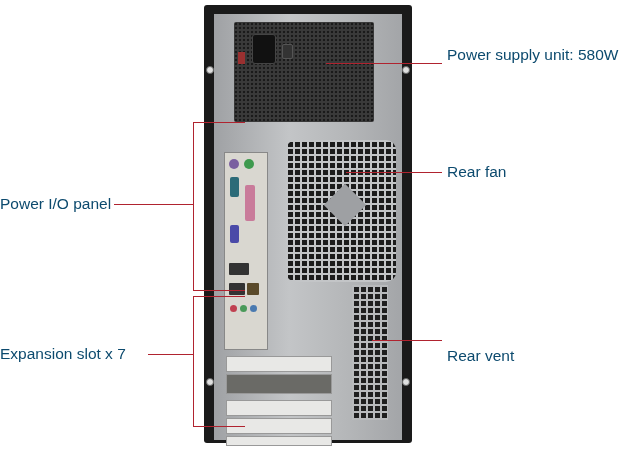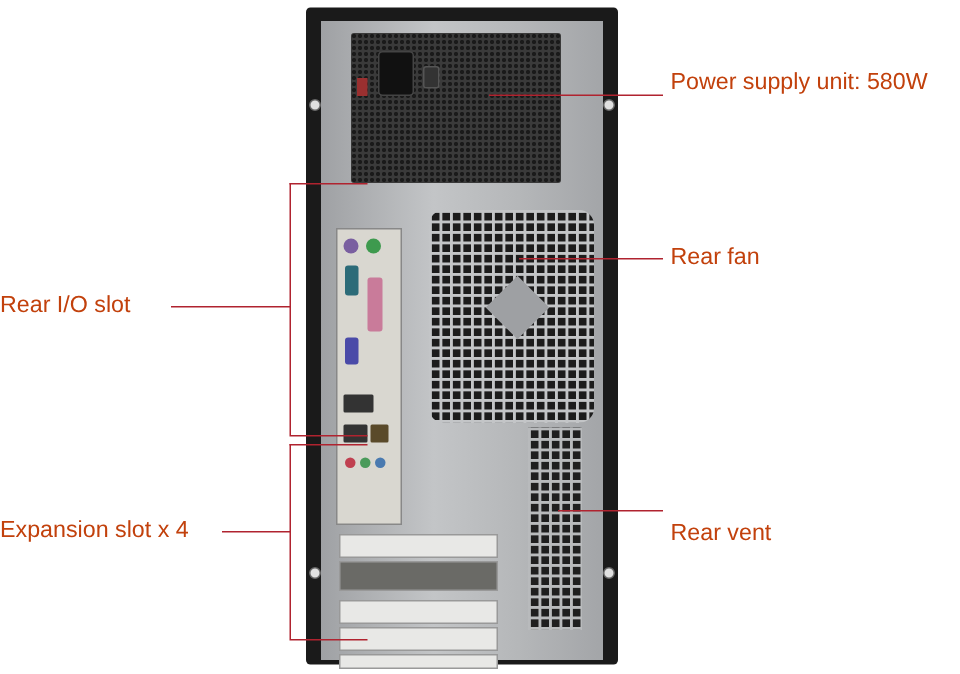--- a/index.html
+++ b/index.html
@@ -1,18 +1,18 @@
 <!DOCTYPE html>
 <html><head>
 <meta charset="utf-8">
 <style>
   html,body{margin:0;padding:0;background:#fff;}
   body{width:640px;height:449px;position:relative;overflow:hidden;font-family:"Liberation Sans",sans-serif;}
   .abs{position:absolute;}
-  .label{position:absolute;font-size:15.5px;color:#c2410c;white-space:nowrap;line-height:1;}
+  .label{position:absolute;font-size:15.5px;color:#0c4a6e;white-space:nowrap;line-height:1;}
   .line{position:absolute;background:#b0232f;}
   
   .tower{left:204px;top:5px;width:208px;height:438px;background:#1a1a1a;border-radius:3px;}
   .panel{left:214px;top:14px;width:188px;height:426px;background:linear-gradient(90deg,#9fa1a4,#c3c5c7 40%,#b5b7b9 70%,#a3a5a8);}
   .psu{left:234px;top:22px;width:140px;height:100px;background:#2b2b2b;
        background-image:radial-gradient(circle,#1a1a1a 1.2px,#3a3a3a 1.6px);background-size:4px 4px;border-radius:2px;}
   .psu-socket{left:252px;top:34px;width:22px;height:28px;background:#111;border-radius:3px;border:1px solid #444;}
   .psu-switch{left:238px;top:52px;width:7px;height:12px;background:#9a3030;}
   .psu-btn{left:282px;top:44px;width:9px;height:13px;background:#333;border-radius:2px;border:1px solid #555;}
   .io{left:224px;top:152px;width:42px;height:196px;background:#d9d7d0;border:1px solid #888;}
@@ -80,15 +80,15 @@
 <div class="line" style="left:193px;top:122px;width:52px;height:1px;"></div>
 <div class="line" style="left:193px;top:290px;width:52px;height:1px;"></div>
 
 <div class="line" style="left:148px;top:354px;width:46px;height:1px;"></div>
 <div class="line" style="left:193px;top:296px;width:1px;height:130px;"></div>
 <div class="line" style="left:193px;top:296px;width:52px;height:1px;"></div>
 <div class="line" style="left:193px;top:426px;width:52px;height:1px;"></div>
 
 <div class="label" style="left:447px;top:47px;">Power supply unit: 580W</div>
 <div class="label" style="left:447px;top:164px;">Rear fan</div>
-<div class="label" style="left:0px;top:196px;">Rear I/O slot</div>
-<div class="label" style="left:0px;top:346px;">Expansion slot x 4</div>
+<div class="label" style="left:0px;top:196px;">Power I/O panel</div>
+<div class="label" style="left:0px;top:346px;">Expansion slot x 7</div>
 <div class="label" style="left:447px;top:332px;margin-top:16px;">Rear vent</div>
 
 </body></html>

